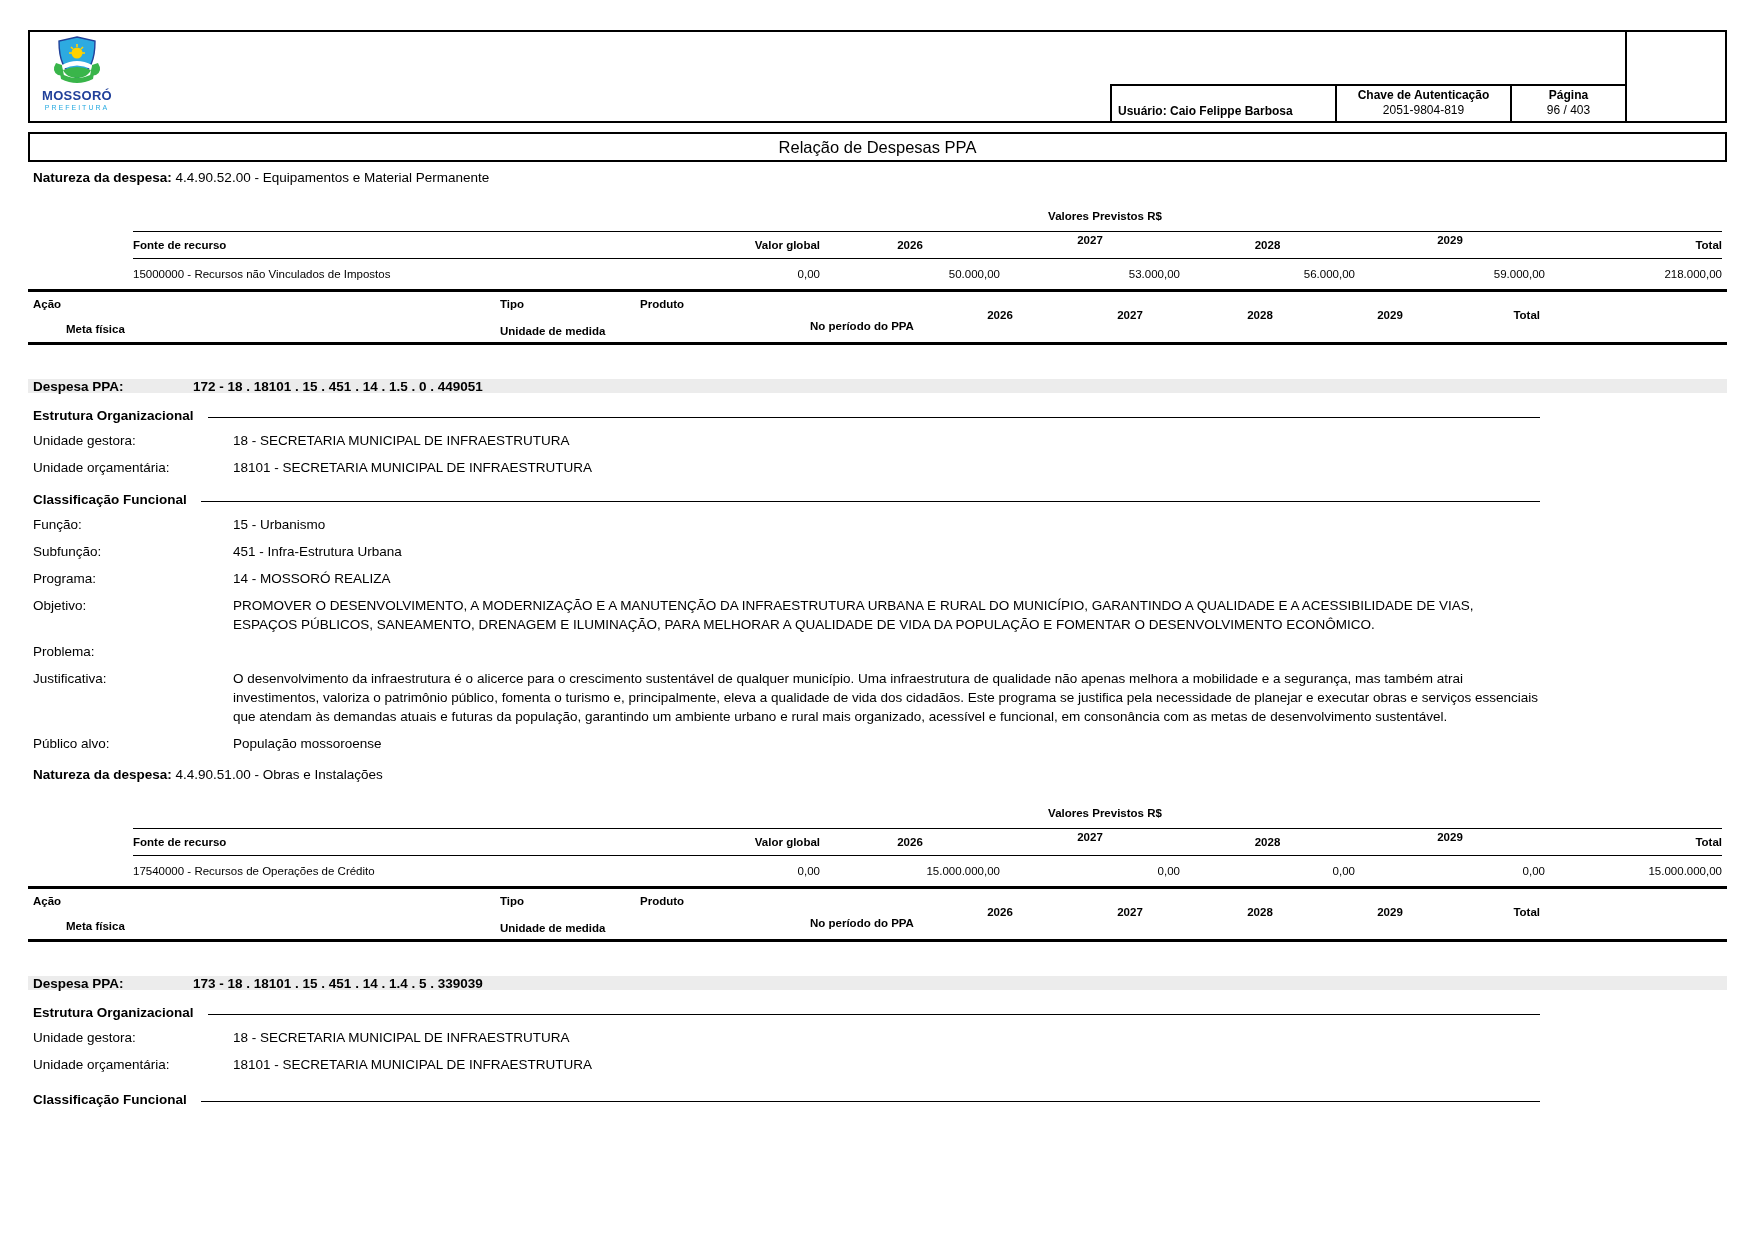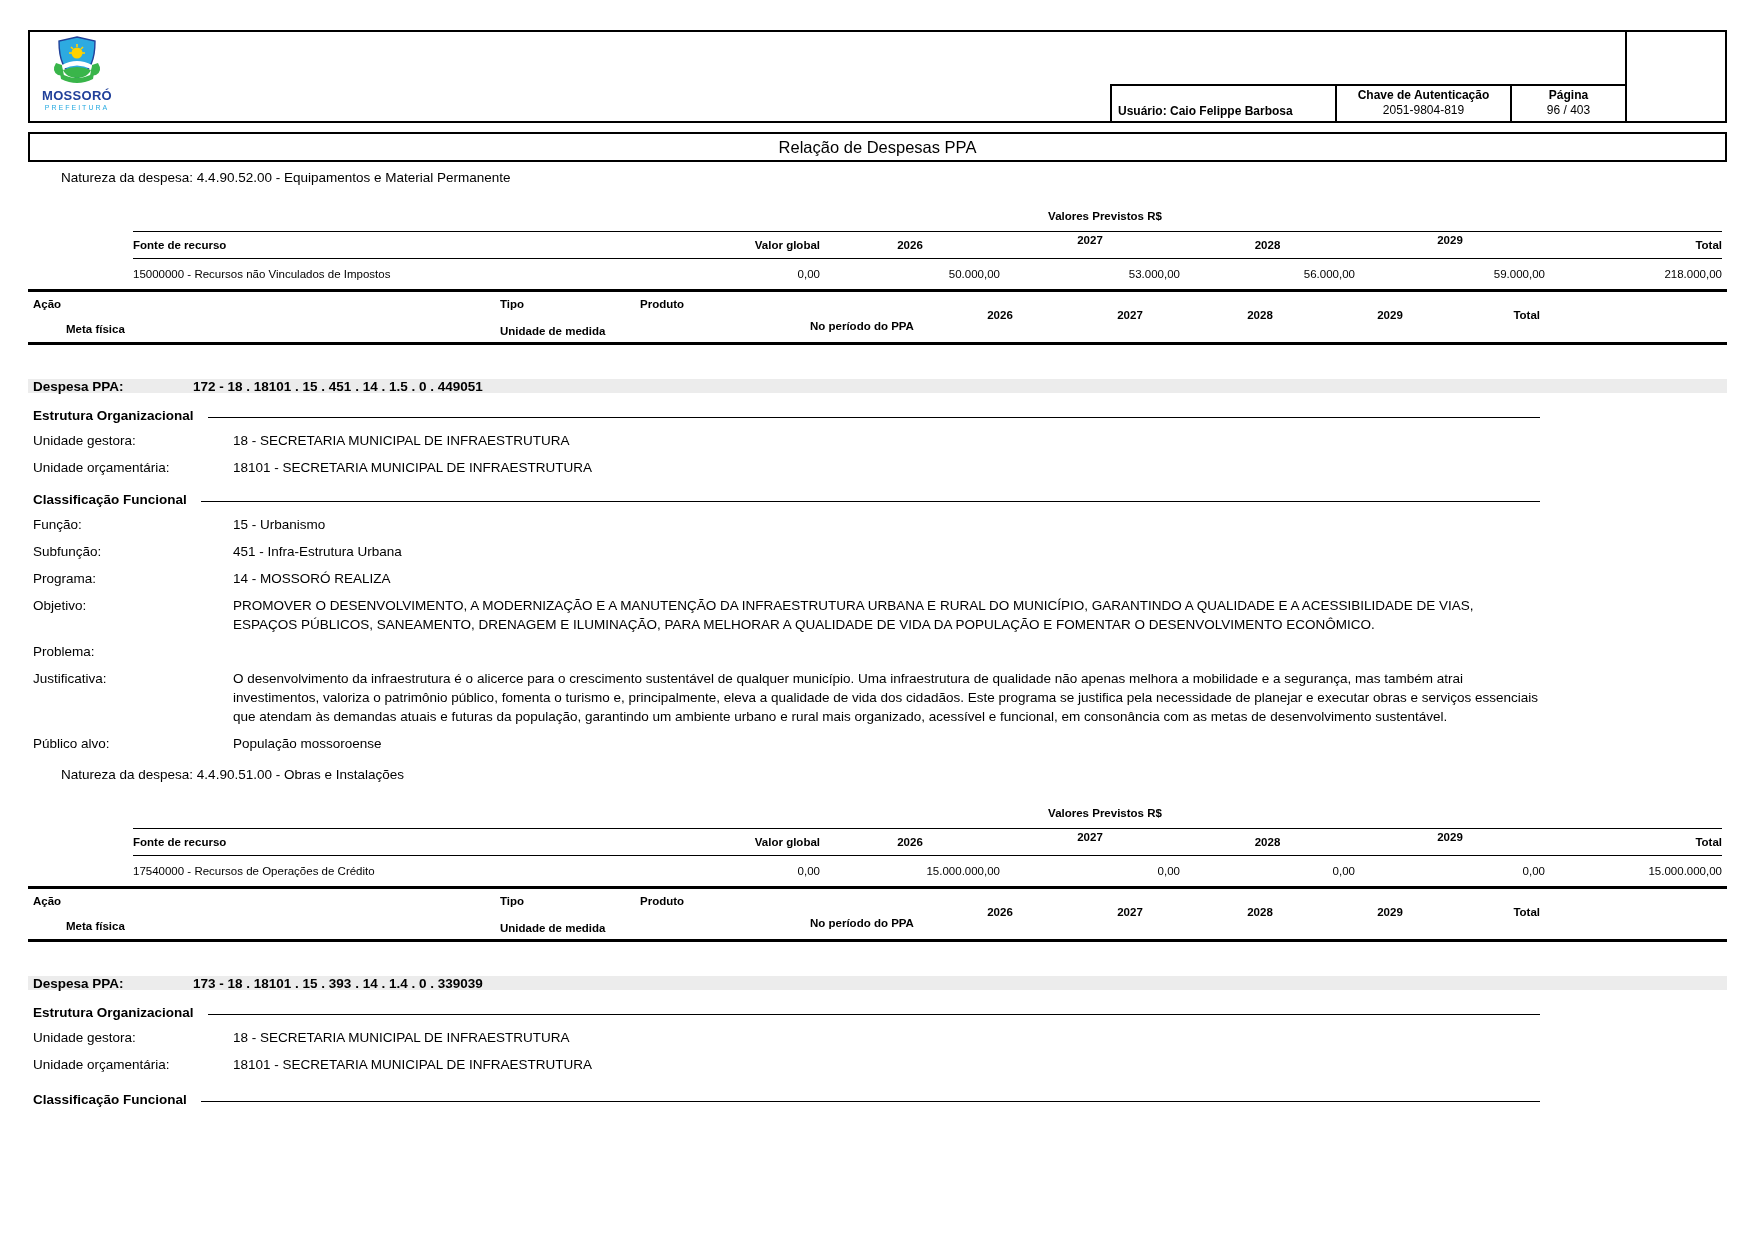--- a/index.html
+++ b/index.html
@@ -25,21 +25,21 @@
   .uc-auth{width:175px;border-left:2px solid #000;text-align:center;}
   .uc-page{width:115px;border-left:2px solid #000;text-align:center;}
   .uc .lbl{font-weight:bold;font-size:12px;margin-top:1px;}
   .uc .val{font-size:12px;margin-top:1px;}
   
   .title-box{margin-top:9px;border:2px solid #000;height:30px;display:flex;align-items:center;justify-content:center;font-weight:normal;font-size:16.5px;box-sizing:border-box;}
   
   .nat-block{position:relative;}
   .nat-block.first{margin-top:8px;}
   .nat-line{margin-left:5px;font-size:13.5px;}
-  .nat-line .b{font-weight:normal;margin-left:28px;}
+  .nat-line .b{font-weight:bold;}
   .valores-lbl{position:absolute;left:1077px;top:40px;transform:translateX(-50%);font-weight:bold;font-size:11.5px;white-space:nowrap;}
   .tbl{margin:46px 0 0 105px;width:1589px;}
   .tr{display:flex;align-items:center;box-sizing:border-box;justify-content:flex-end;}
   .tr.head{border-top:1px solid #000;border-bottom:1px solid #000;height:28px;font-weight:bold;font-size:11.5px;}
   .tr.data{height:30px;font-size:11.5px;}
   .td{box-sizing:border-box;}
   .c-fonte{flex:1;text-align:left;}
   .c-valor{width:180px;text-align:right;}
   .c-y26{width:180px;}
   .c-y27{width:180px;}
@@ -251,21 +251,21 @@
       <span class="ay ay1">2026</span>
       <span class="ay ay2">2027</span>
       <span class="ay ay3">2028</span>
       <span class="ay ay4">2029</span>
       <span class="a-total">Total</span>
     </div>
   </div>
 
   <div class="despesa-bar">
     <span class="db-label">Despesa PPA:</span>
-    <span class="db-code">173 - 18 . 18101 . 15 . 393 . 14 . 1.4 . 0 . 339039</span>
+    <span class="db-code">173 - 18 . 18101 . 15 . 451 . 14 . 1.4 . 5 . 339039</span>
   </div>
 
   <div class="sec-head">
     <span class="sh-txt">Estrutura Organizacional</span>
     <div class="line"></div>
   </div>
   <div class="drow">
     <div class="dlabel">Unidade gestora:</div>
     <div class="dval">18 - SECRETARIA MUNICIPAL DE INFRAESTRUTURA</div>
   </div>

